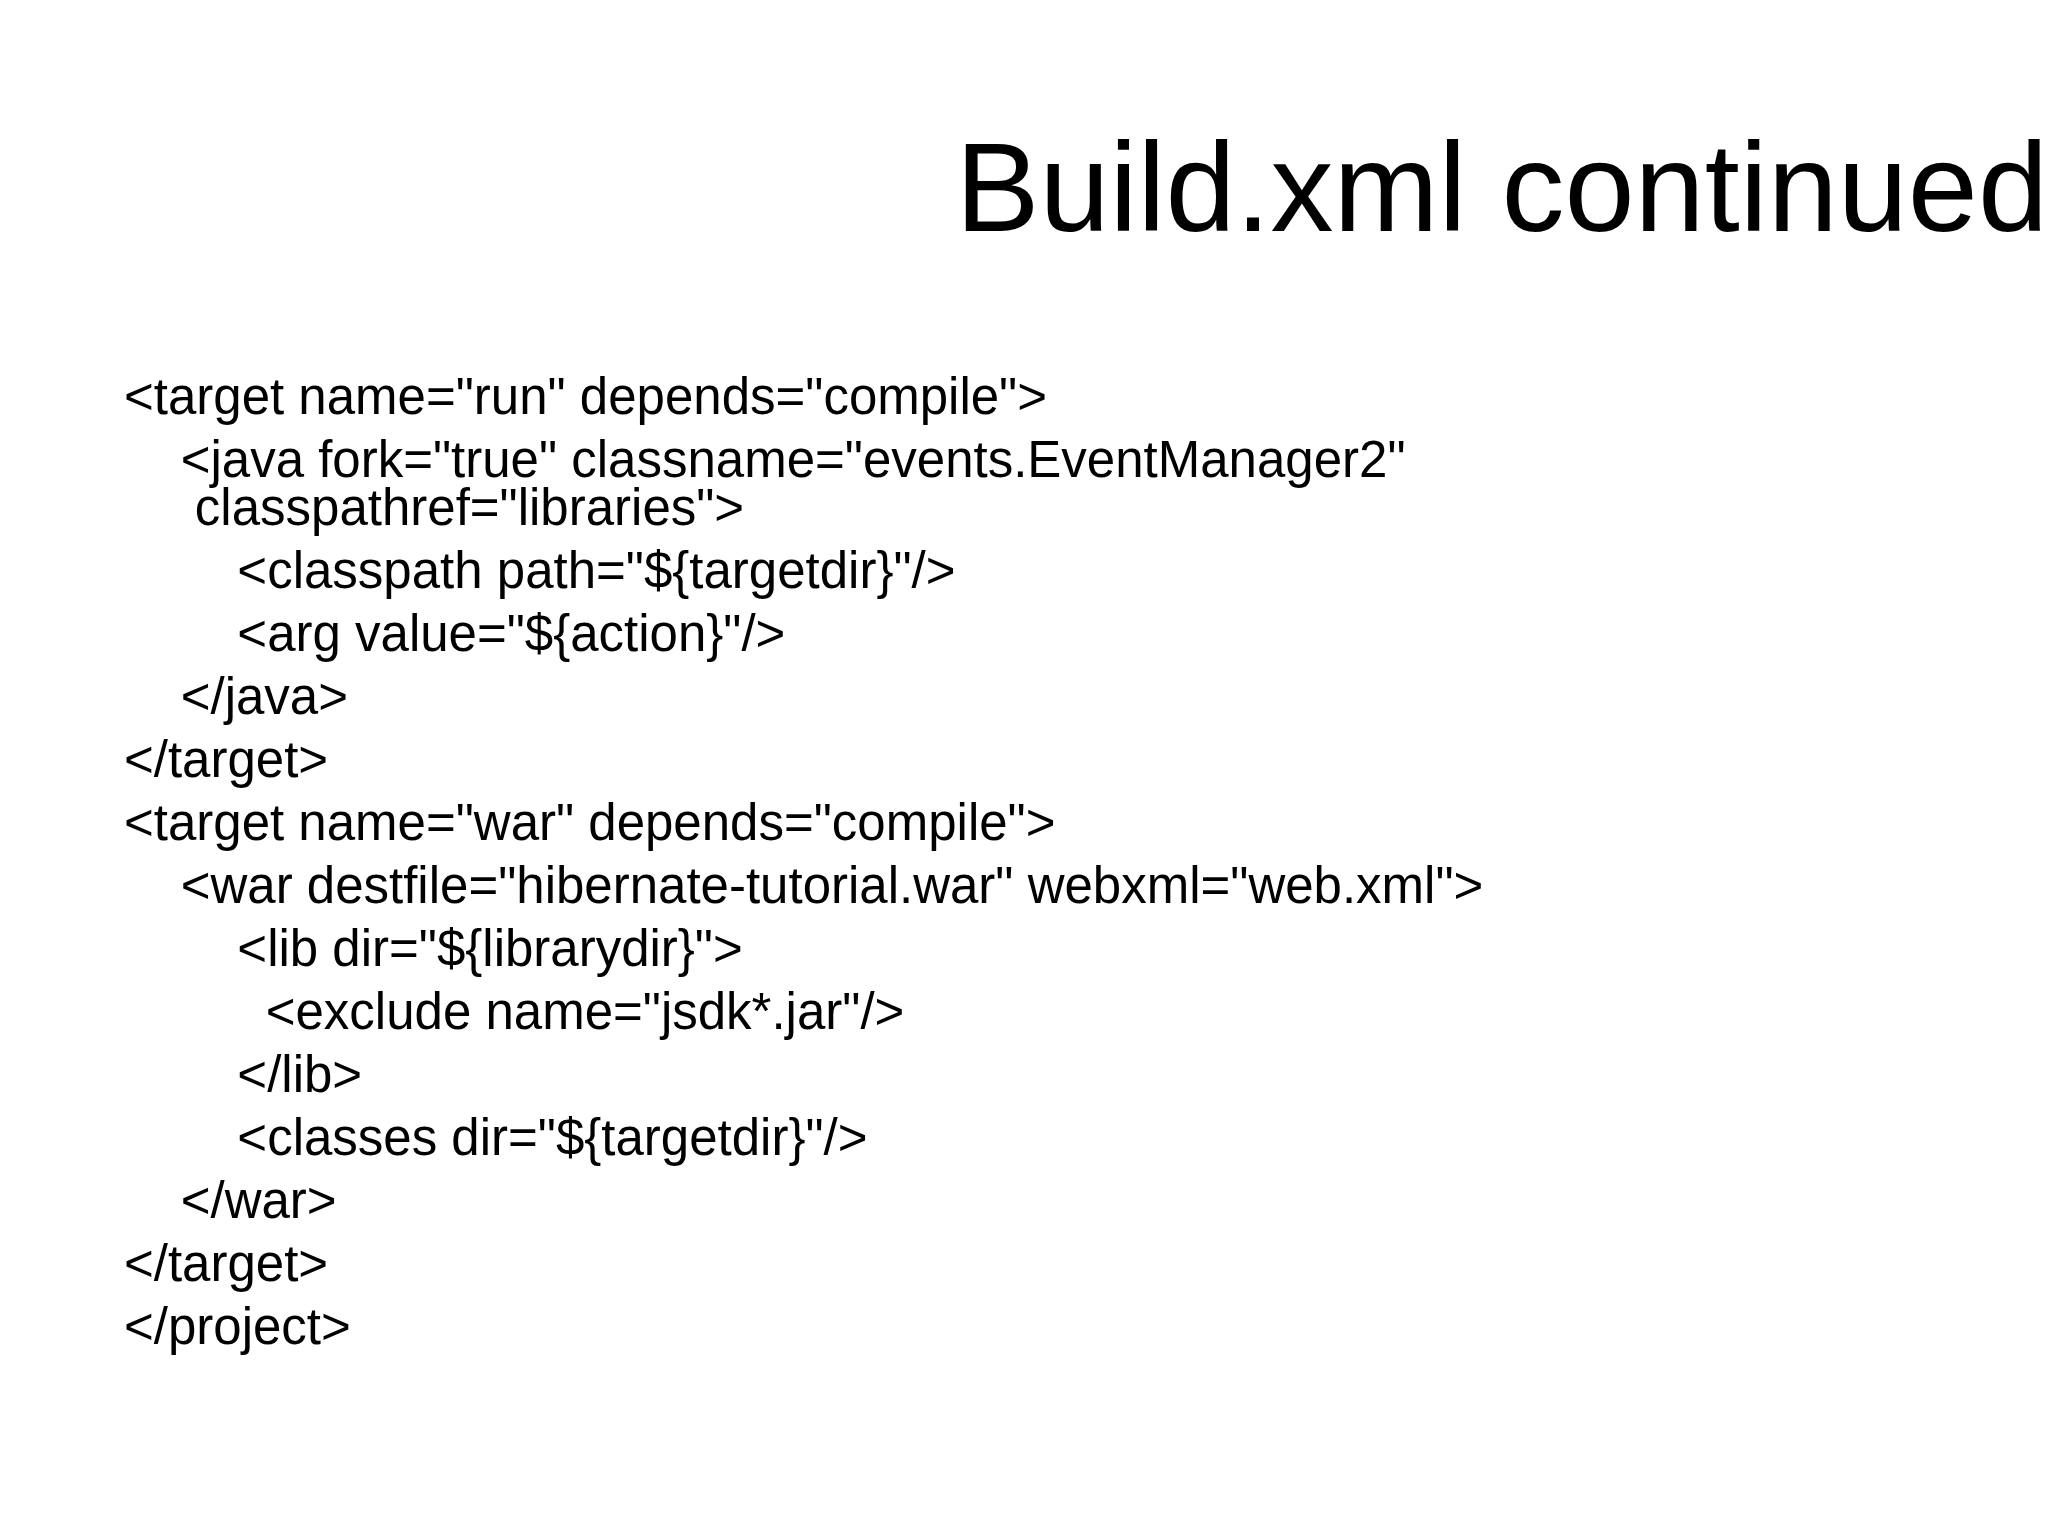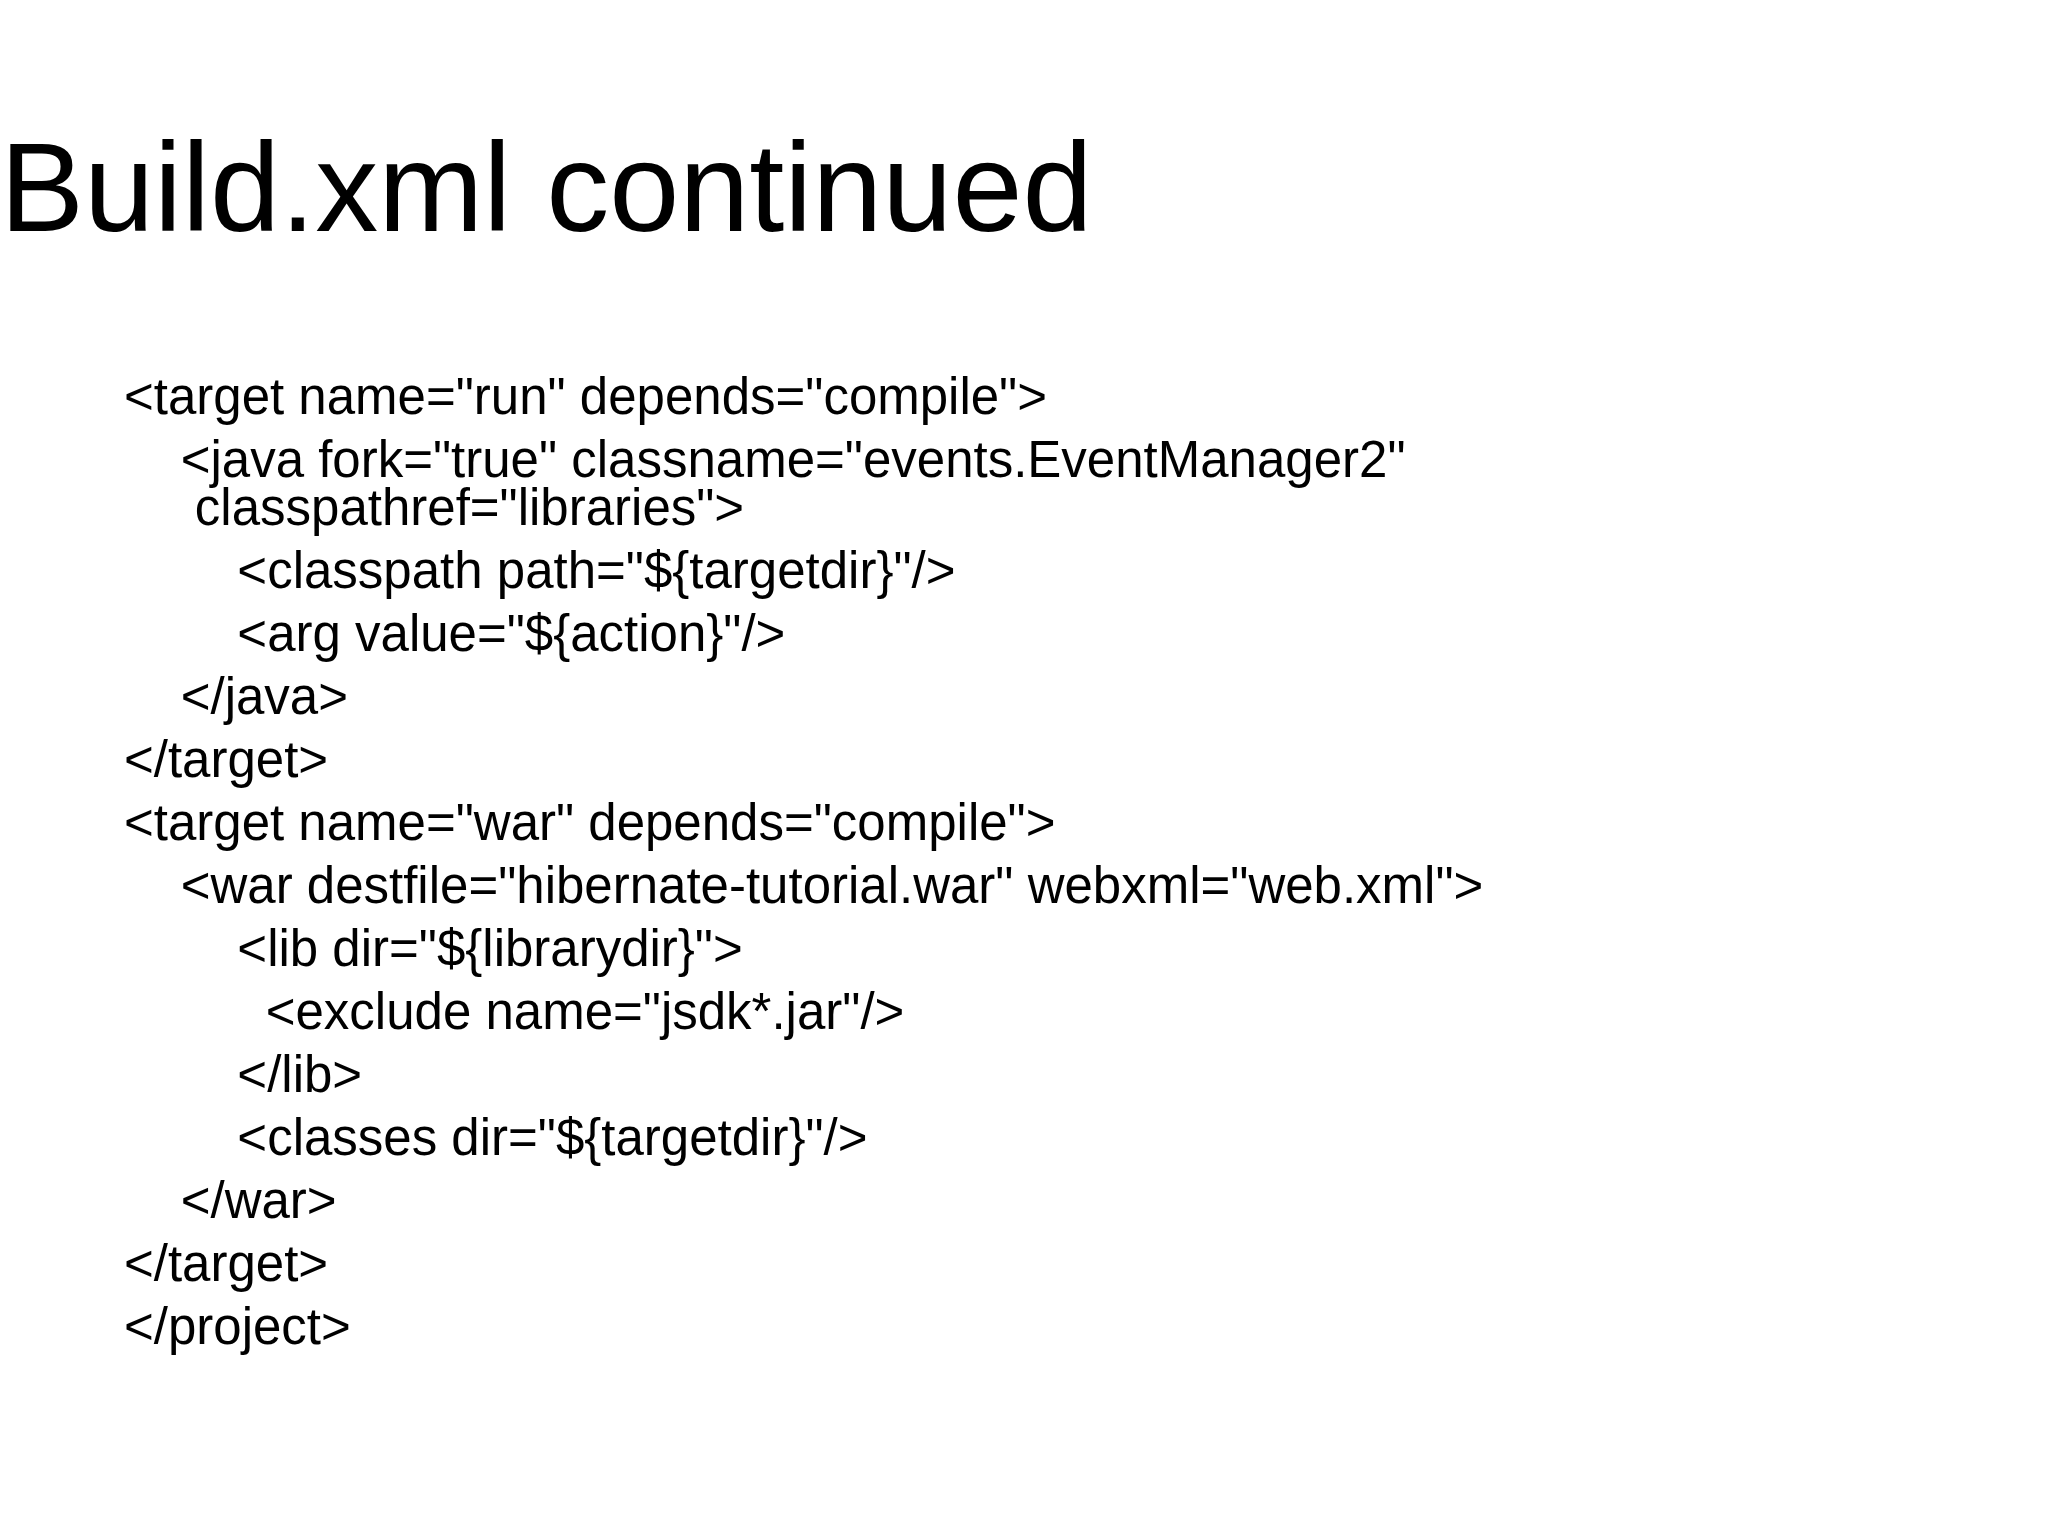--- a/index.html
+++ b/index.html
@@ -13,21 +13,21 @@
     background: #ffffff;
     color: #000000;
     font-family: "Liberation Sans", sans-serif;
     overflow: hidden;
   }
   .slide-title {
     position: absolute;
     top: 112px;
     left: 0;
     width: 100%;
-    text-align: left;
+    text-align: right;
     font-size: 126px;
     line-height: 1.2;
     font-weight: 400;
     letter-spacing: 0;
     white-space: nowrap;
   }
   .code-block {
     position: absolute;
     left: 124px;
     top: 365px;

